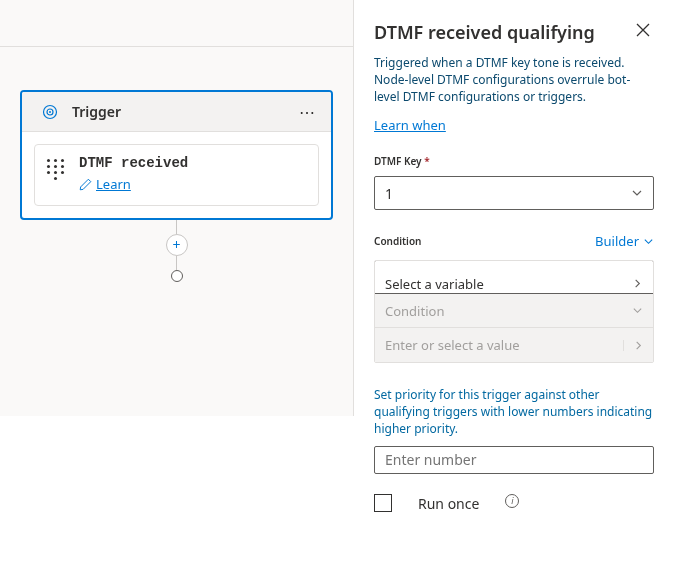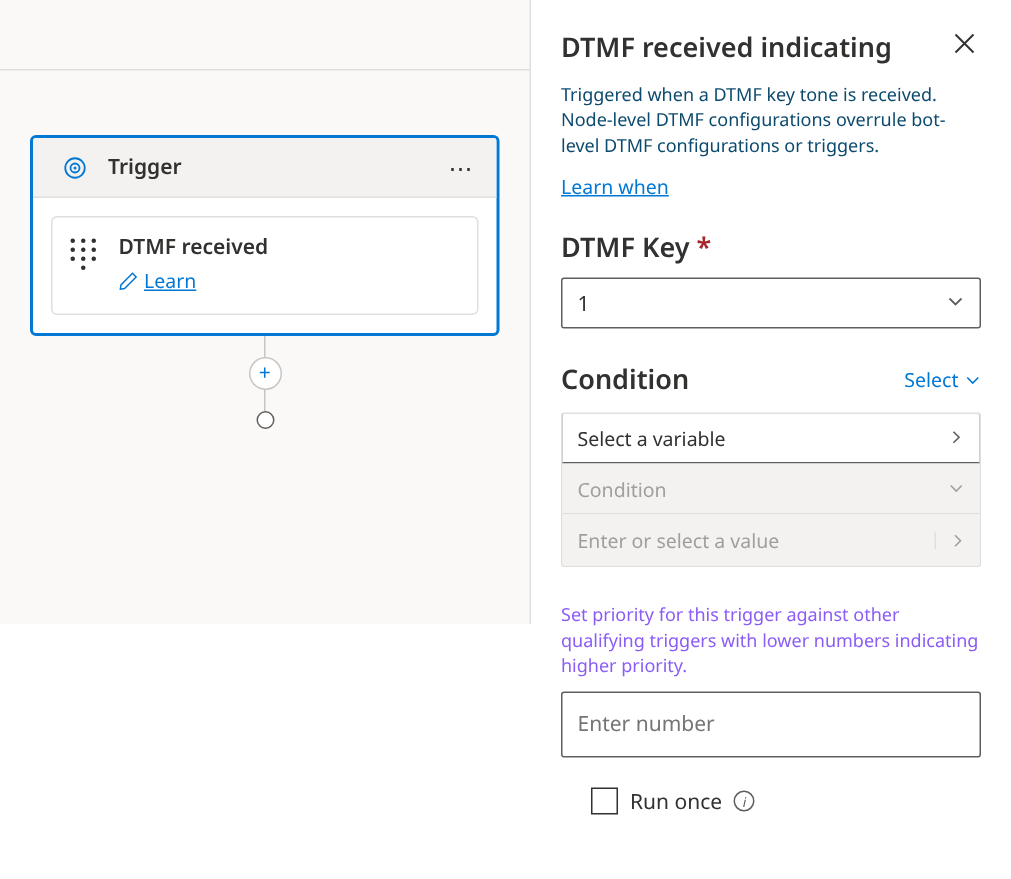--- a/index.html
+++ b/index.html
@@ -76,21 +76,21 @@
       display: grid;
       grid-template-columns: repeat(3, 4px);
       gap: 3px;
       margin-top: 4px;
     }
     .dialpad span {
       width: 3px; height: 3px; background: #323130; border-radius: 50%;
     }
     .dialpad .kz { visibility: hidden; }
     .trigger-node-main { flex: 1; }
-    .trigger-node-title { font-weight: 600; margin-bottom: 4px; }
+    .trigger-node-title { font-weight: 600; margin-bottom: 4px; font-family: Liberation Mono, monospace; }
     .edit-link {
       color: #0078d4;
       text-decoration: underline;
       display: inline-flex;
       align-items: center;
       gap: 4px;
       font-size: 13px;
     }
     .connector {
       position: absolute;
@@ -150,21 +150,21 @@
     }
     .learn-more {
       color: #0078d4;
       text-decoration: underline;
       font-size: 13px;
       display: inline-block;
       margin-bottom: 20px;
     }
     .field-label {
       font-weight: 600;
-      font-size: 18px;
+      font-size: 10px;
       margin-bottom: 8px;
       display: block;
     }
     .req { color: #a4262c; }
     .select-box {
       border: 1px solid #605e5c;
       border-radius: 2px;
       height: 34px;
       display: flex;
       align-items: center;
@@ -197,50 +197,49 @@
     .cond-row {
       height: 34px;
       display: flex;
       align-items: center;
       justify-content: space-between;
       padding: 0 10px;
       border-bottom: 1px solid #e1dfdd;
       font-size: 13px;
     }
     .cond-row:last-child { border-bottom: none; }
-    .cond-variable { background: #fff; cursor: pointer; border: 1px solid #605e5c; border-radius: 2px 2px 0 0; margin:-1px -1px 0 -1px; }
+    .cond-variable { background: #fff; cursor: pointer; border: 1px solid #605e5c; border-radius: 2px 2px 0 0; margin:-1px -1px 0 -1px;align-items:flex-end; }
     .cond-disabled { background: #f3f2f1; color: #a19f9d; }
     .cond-disabled .chev { color: #a19f9d; }
     .cond-last { display:flex;justify-content:center; }
     .cond-last-right {
       width: 30px; border-left: 1px solid #e1dfdd;
       display:flex; align-items:center; justify-content:center;
       color:#a19f9d;
     }
     .helptext {
       font-size: 12px;
-      color: #8b5cf6;
+      color: #0369a1;
       line-height: 1.4;
       margin-bottom: 8px;
     }
     .text-input {
       width: 100%;
-      height: 44px;
+      height: 28px;
       border: 1px solid #605e5c;
       border-radius: 2px;
       padding: 0 10px;
       font-size: 14px;
       font-family: inherit;
       margin-bottom: 20px;
     }
     .checkbox-row {
       display: flex;
-      align-items: center;
-      gap: 8px;
-      margin-left: 20px;
+      align-items: flex-start;
+      gap: 26px;
     }
     .checkbox {
       width: 18px; height: 18px;
       border: 1px solid #323130;
       background: #fff;
       cursor: pointer;
     }
     .info-icon {
       width: 14px; height: 14px;
       border: 1px solid #605e5c;
@@ -304,21 +303,21 @@
       <div class="connector-line"></div>
       <div class="plus-btn">+</div>
       <div class="connector-line"></div>
       <div class="end-circle"></div>
     </div>
   </div>
 </div>
 
 <div class="panel">
   <div class="panel-header">
-    <div class="panel-title">DTMF received indicating</div>
+    <div class="panel-title">DTMF received qualifying</div>
     <span class="close-btn">
       <svg width="14" height="14" viewBox="0 0 14 14">
           <path d="M1 1l12 12M13 1L1 13" stroke="#323130" stroke-width="1.3"></path>
         </svg>
     </span>
   </div>
   <p class="panel-desc">Triggered when a DTMF key tone is received. Node-level DTMF configurations overrule bot-level DTMF configurations or triggers.</p>
   <a class="learn-more">Learn when</a>
 
   <label class="field-label">
@@ -329,21 +328,21 @@
     <span class="chev">
       <svg width="12" height="12" viewBox="0 0 12 12">
           <path d="M2 4l4 4 4-4" fill="none" stroke="#605e5c" stroke-width="1.2"></path>
         </svg>
     </span>
   </div>
 
   <div class="section-row">
     <span class="field-label" style="margin-bottom:0">Condition</span>
     <span class="builder-link">
-      <span>Select</span>
+      <span>Builder</span>
       <svg width="11" height="11" viewBox="0 0 12 12">
           <path d="M2 4l4 4 4-4" fill="none" stroke="#0078d4" stroke-width="1.2"></path>
         </svg>
     </span>
   </div>
 
   <div class="cond-group">
     <div class="cond-row cond-variable">
       <span>Select a variable</span>
       <span class="chev">

